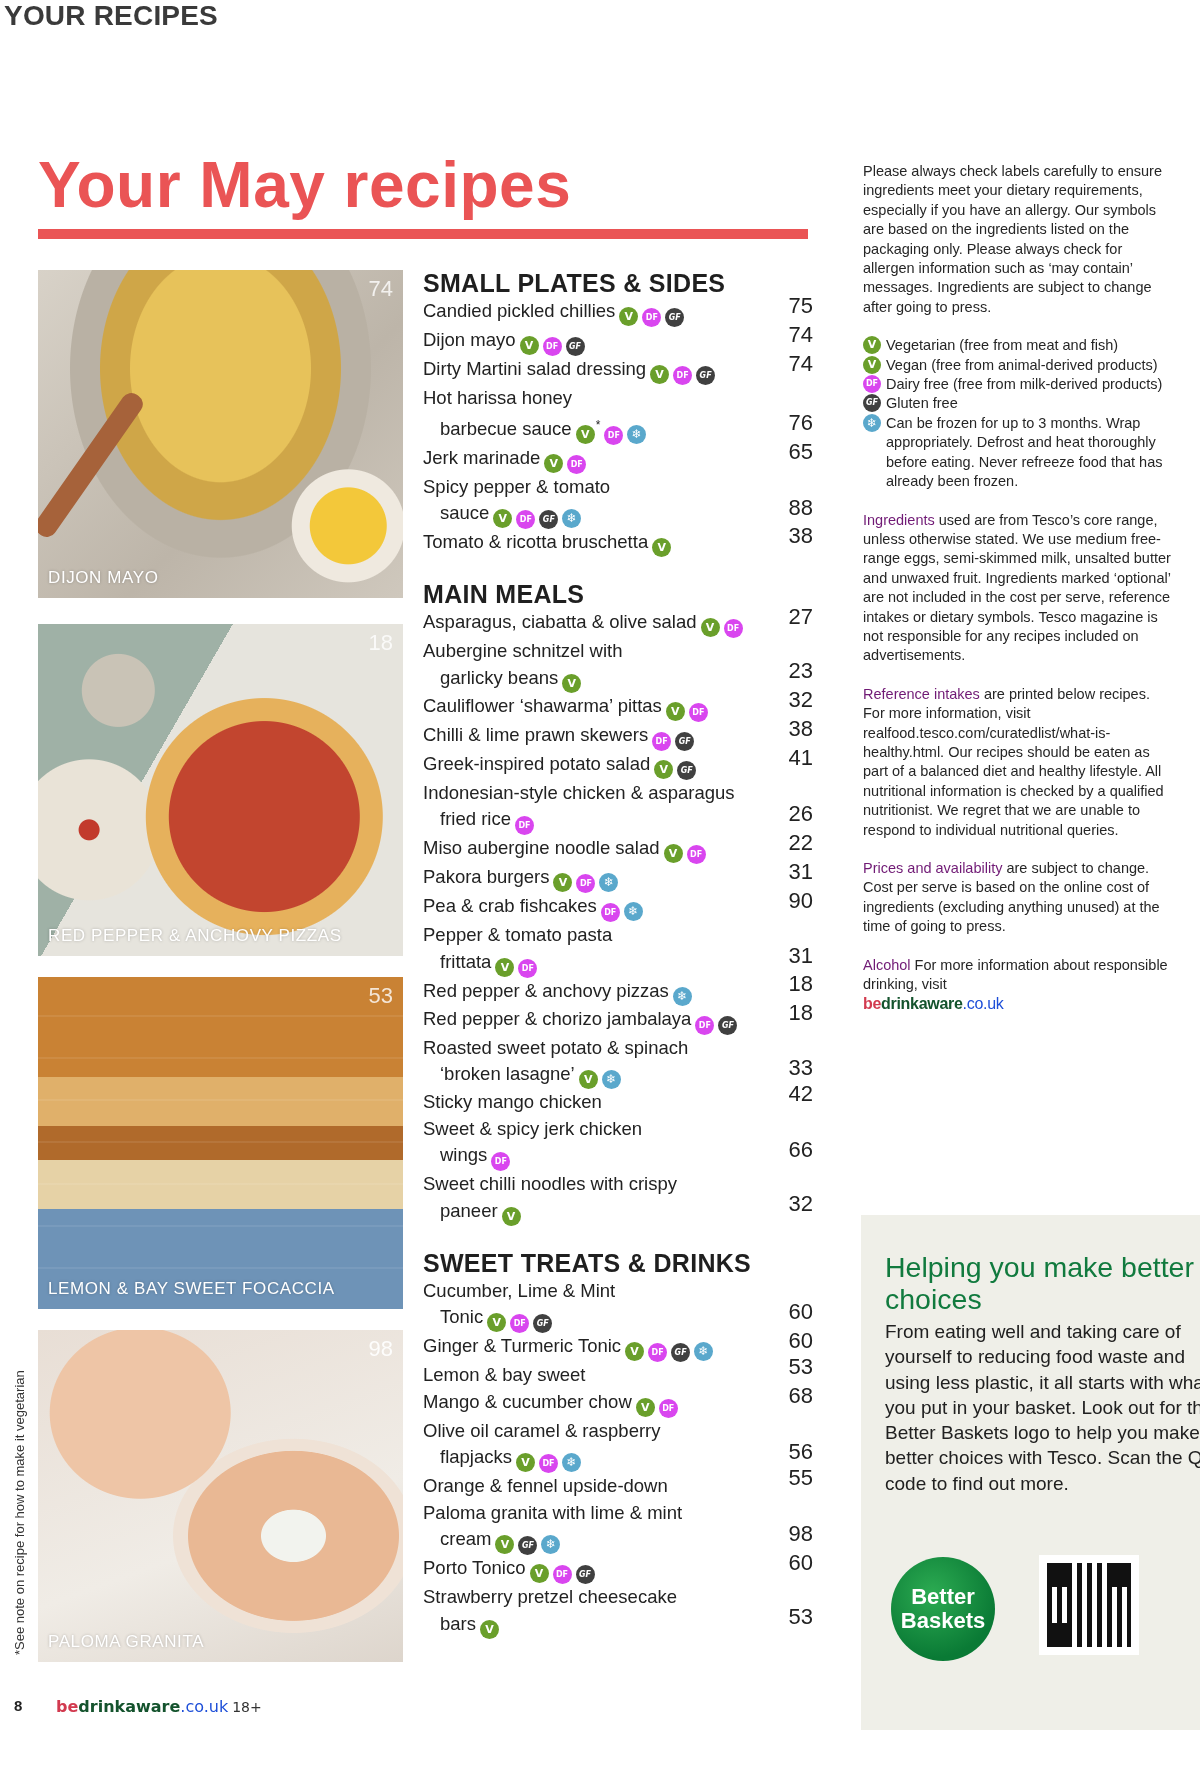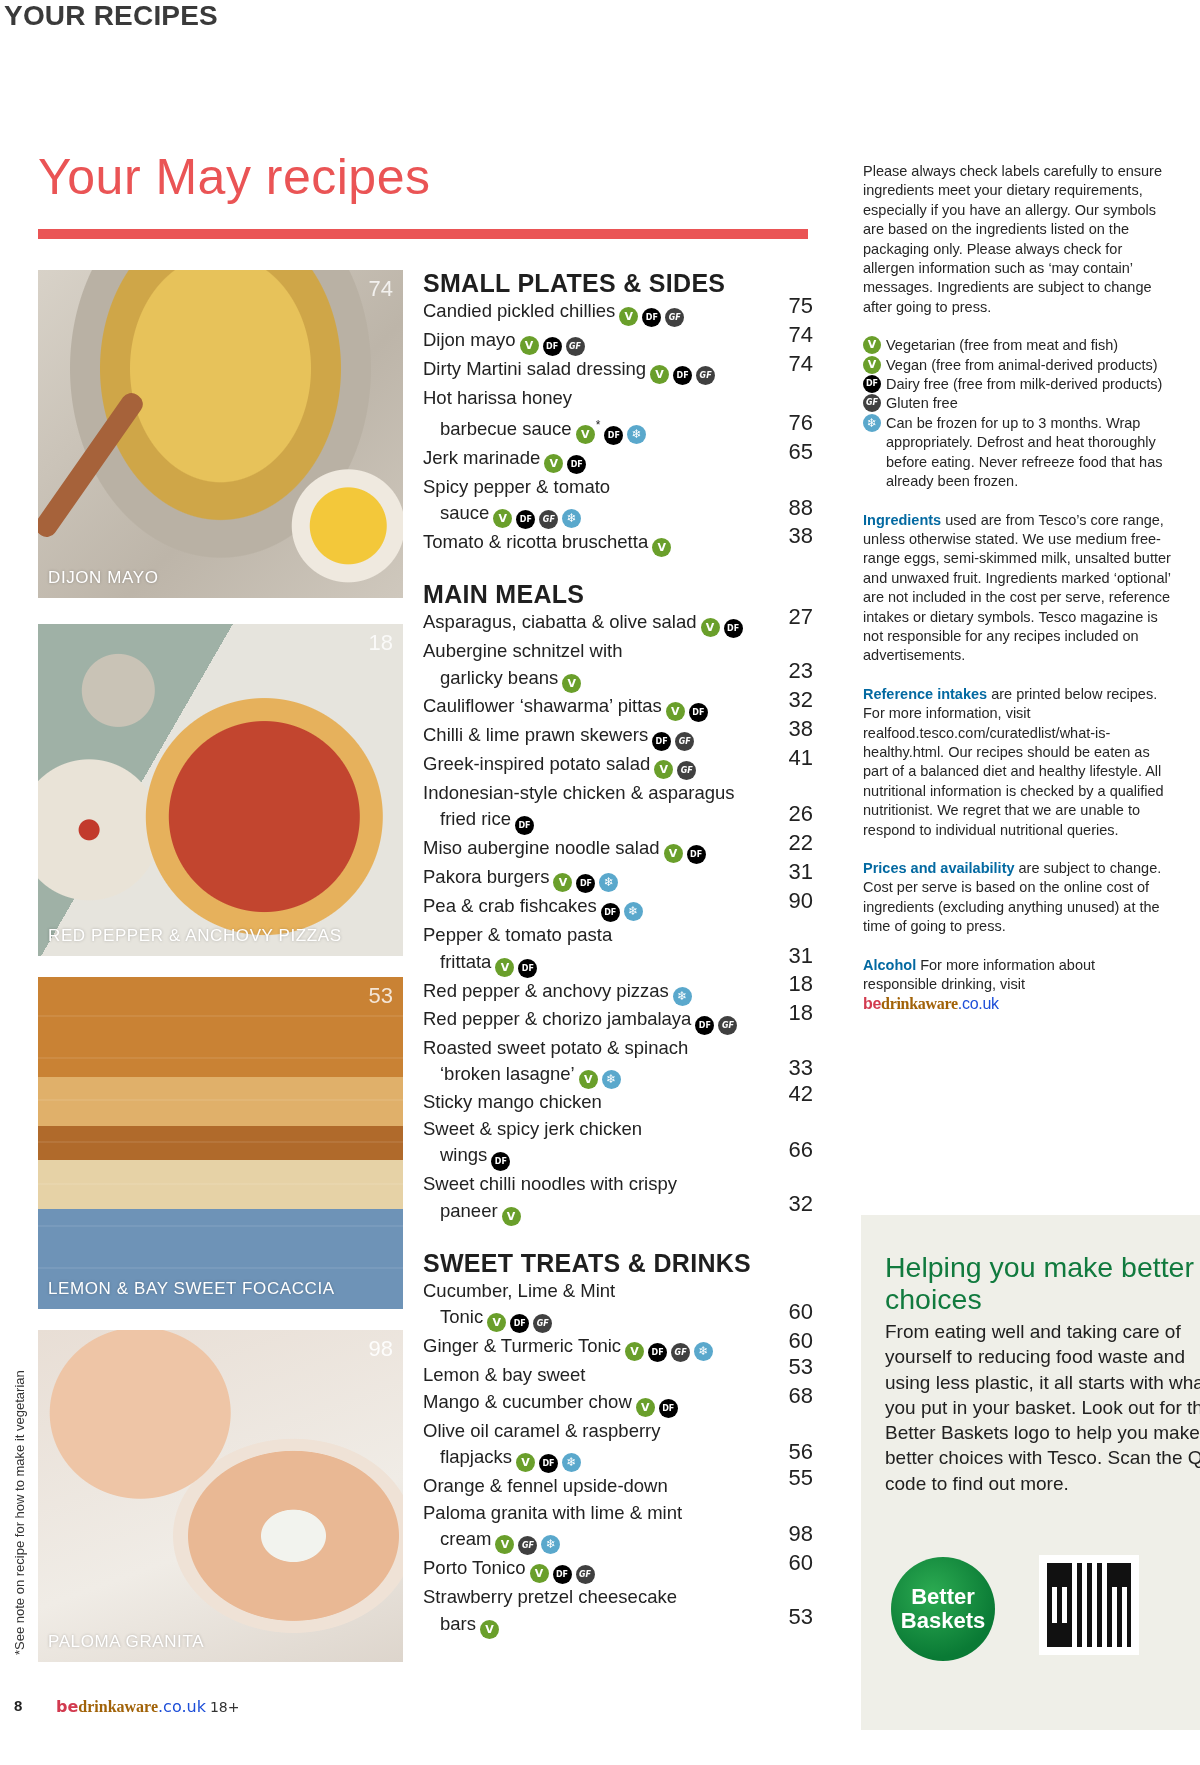--- a/index.html
+++ b/index.html
@@ -1,21 +1,21 @@
 <!DOCTYPE html>
 <html><head>
 <meta charset="utf-8">
 <style>
   * { box-sizing: border-box; margin: 0; padding: 0; }
   html, body { width: 1200px; height: 1765px; background: #ffffff; overflow: hidden; }
   body { position: relative; font-family: "DejaVu Sans", "Liberation Sans", sans-serif; color: #1f1f1f; }
 
   .section-tag { position: absolute; left: 4px; top: 0px; font-size: 28px; font-weight: bold; color: #3a3a3a; letter-spacing: 0.2px; font-family: "Liberation Sans", sans-serif; }
 
-  .page-title { position: absolute; left: 38px; top: 148px; font-size: 50px; font-weight: normal; color: #ea5455; font-family: "Liberation Sans", sans-serif; letter-spacing: 0.5px; }
+  .page-title { position: absolute; left: 38px; top: 148px; font-size: 64px; font-weight: bold; color: #ea5455; font-family: "Liberation Sans", sans-serif; letter-spacing: 0.5px; }
   .title-rule { position: absolute; left: 38px; top: 229px; width: 770px; height: 10px; background: #ea5455; }
 
   
   .photo { position: absolute; left: 38px; width: 365px; overflow: hidden; }
   .photo .num { position: absolute; right: 10px; top: 6px; font-size: 22px; color: rgba(255,255,255,0.8); font-family: "Liberation Sans", sans-serif; }
   .photo .cap { position: absolute; left: 10px; bottom: 10px; font-size: 17px; color: #ffffff; letter-spacing: 0.6px; font-family: "Liberation Sans", sans-serif; text-shadow: 0 0 3px rgba(0,0,0,0.25); }
   .ph1 { top: 270px; height: 328px; background:
       radial-gradient(circle at 85% 78%, #f3c83a 0 38px, #efe9df 39px 56px, transparent 57px),
       radial-gradient(ellipse at 50% 30%, #e7c25a 0 90px, #cfa648 91px 120px, #b9b1a4 121px 150px, transparent 151px),
       linear-gradient(135deg, #d8d2c8, #bdb5a9 60%, #cfc8bd); }
@@ -40,35 +40,35 @@
   .recipes { position: absolute; left: 423px; top: 268px; width: 390px; }
   .cat { font-size: 25px; font-weight: bold; color: #1f1f1f; font-family: "Liberation Sans", sans-serif; letter-spacing: 0.3px; line-height: 30px; }
   .cat + .row { margin-top: 0; }
   .group { margin-bottom: 22px; }
   .row { position: relative; font-size: 18.5px; line-height: 26.5px; color: #222; font-family: "Liberation Sans", sans-serif; padding-right: 60px; white-space: nowrap; }
   .row .l2 { padding-left: 17px; display: block; }
   .row .pg { position: absolute; right: 0; bottom: 8px; font-weight: normal; font-size: 22px; width: 40px; text-align: right; }
   .badge { display: inline-block; width: 19px; height: 19px; border-radius: 50%; vertical-align: -3px; margin-left: 4px; font-size: 8px; font-weight: bold; color: #fff; text-align: center; line-height: 19px; font-family: "DejaVu Sans", sans-serif; }
   .b-v { background: #6a9f2b; font-size: 11px; }
   .b-vg { background: #6a9f2b; font-size: 11px; }
-  .b-df { background: #000000; }
+  .b-df { background: #d946ef; }
   .b-gf { background: #404040; font-style: italic; }
   .b-fz { background: #5aa8cc; font-size: 12px; }
   .star { font-size: 12px; vertical-align: 6px; margin-left: 1px; }
 
   
   .info { position: absolute; left: 863px; top: 162px; width: 310px; font-size: 14.5px; line-height: 19.4px; color: #262626; font-family: "Liberation Sans", sans-serif; }
   .info p { margin-bottom: 19px; }
-  .info b { font-weight: bold; color: #0369a1; }
+  .info b { font-weight: normal; color: #701a75; }
   .legend { margin-bottom: 19px; }
   .leg { position: relative; padding-left: 23px; }
   .leg .badge { position: absolute; left: 0; top: 0; margin-left: 0; width: 18px; height: 18px; line-height: 18px; }
   .drinkaware { font-size: 16px; font-weight: bold; letter-spacing: -0.3px; }
   .da-be { color: #d23a4f; }
-  .da-drink { color: #a16207; font-family: Liberation Serif, serif; }
+  .da-drink { color: #14532d; }
   .da-co { color: #1d4ed8; font-weight: normal; }
 
   .better-box { position: absolute; left: 861px; top: 1215px; width: 391px; height: 515px; background: #efefe8; padding: 18px 24px; }
   .better-title { font-size: 28.5px; line-height: 32px; color: #117a3e; font-family: "Liberation Sans", sans-serif; margin-top: 18px; }
   .better-body { font-size: 19px; line-height: 25.3px; color: #202020; font-family: "Liberation Sans", sans-serif; margin-top: 4px; }
   .bb-logo { position: absolute; left: 30px; top: 342px; width: 104px; height: 104px; border-radius: 50%; background: radial-gradient(circle at 40% 35%, #2cab52, #0a7a35 70%); color: #fff; font-weight: bold; font-size: 22px; line-height: 24px; text-align: center; padding-top: 28px; font-family: "Liberation Sans", sans-serif; }
   .qr { position: absolute; left: 178px; top: 340px; width: 100px; height: 100px; background: #fff; padding: 8px; }
   .qr-inner { width: 100%; height: 100%; background:
       linear-gradient(#111,#111) 0 0/24px 24px no-repeat,
       linear-gradient(#111,#111) 100% 0/24px 24px no-repeat,

